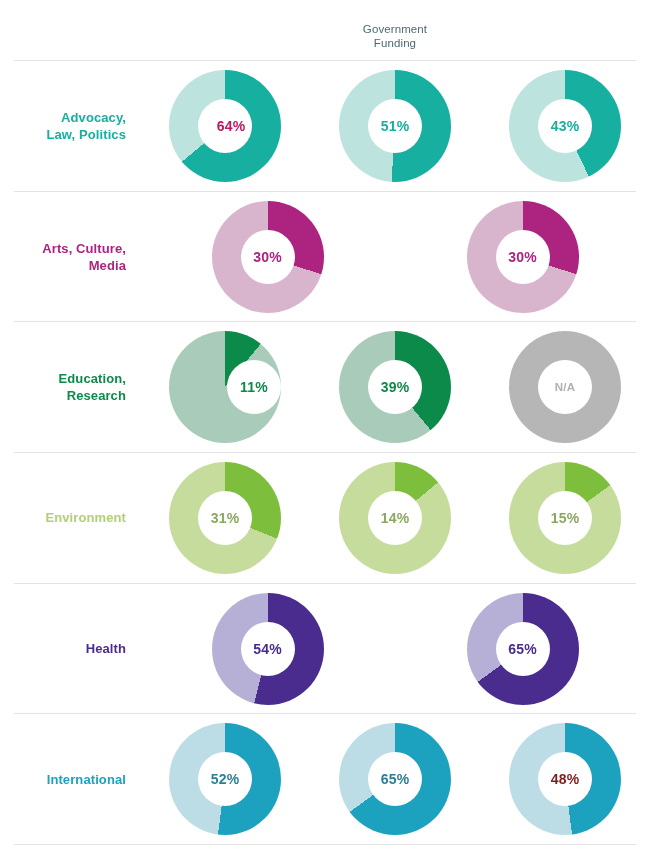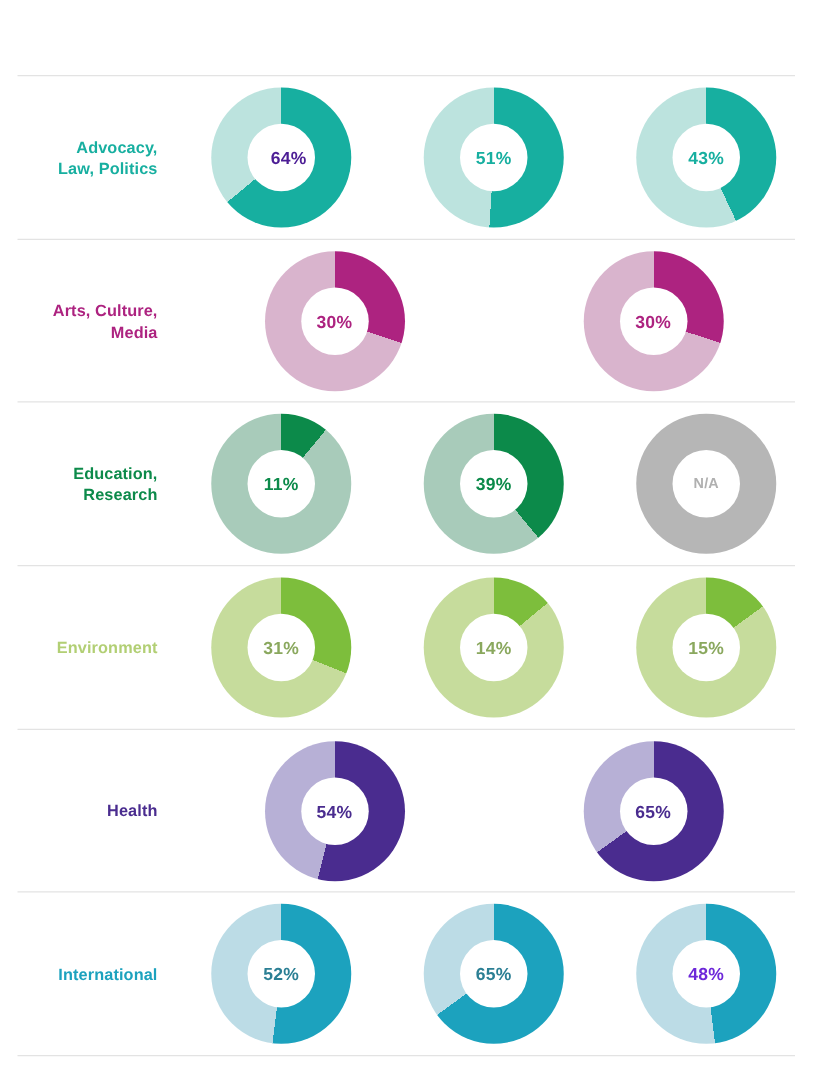--- a/index.html
+++ b/index.html
@@ -121,31 +121,32 @@
     flex: 0 0 10px;
   }
 </style>
 </head>
 <body>
 
 <div class="sheet">
 
   <div class="header-row">
     <div class="header-spacer"></div>
+    <div class="header-cell" style="color: rgb(74, 107, 114);">Government<br>Funding</div>
   </div>
 
   <div class="divider"></div>
 
   <div id="rows-container" style="display:flex;flex-direction:column;flex:1 1 auto;min-height:0;">
       <div class="data-row">
         <div class="row-label" style="color: rgb(23, 175, 160);">Advocacy,<br>Law, Politics</div>
         <div class="cell">
           <div class="donut" style="background: conic-gradient(rgb(23, 175, 160) 0deg, rgb(23, 175, 160) 230.4deg, rgb(188, 227, 222) 230.4deg, rgb(188, 227, 222) 360deg);">
             <div class="donut-hole" style="background: rgb(255, 255, 255);">
-              <span class="donut-value" style="color: #4c1d95; margin-left: 12px;">64%</span>
+              <span class="donut-value" style="color: #be185d; margin-left: 12px;">64%</span>
             </div>
           </div>
         </div>
         <div class="cell">
           <div class="donut" style="background: conic-gradient(rgb(23, 175, 160) 0deg, rgb(23, 175, 160) 183.6deg, rgb(188, 227, 222) 183.6deg, rgb(188, 227, 222) 360deg);">
             <div class="donut-hole" style="background: rgb(255, 255, 255);">
               <span class="donut-value" style="color: rgb(23, 175, 160);">51%</span>
             </div>
           </div>
         </div>
@@ -172,21 +173,21 @@
             <div class="donut-hole" style="background: rgb(255, 255, 255);">
               <span class="donut-value" style="color: rgb(173, 35, 128);">30%</span>
             </div>
           </div>
         </div>
       </div>
       <div class="divider" style="background: rgb(227, 227, 227);"></div>
       <div class="data-row">
         <div class="row-label" style="color: rgb(12, 138, 74);">Education,<br>Research</div>
         <div class="cell">
-          <div class="donut" style="background: conic-gradient(rgb(12, 138, 74) 0deg, rgb(12, 138, 74) 39.6deg, rgb(168, 203, 186) 39.6deg, rgb(168, 203, 186) 360deg);">
+          <div class="donut" style="background: conic-gradient(rgb(12, 138, 74) 0deg, rgb(12, 138, 74) 39.6deg, rgb(168, 203, 186) 39.6deg, rgb(168, 203, 186) 360deg); justify-content: flex-end;">
             <div class="donut-hole" style="background: rgb(255, 255, 255);">
               <span class="donut-value" style="color: rgb(12, 138, 74);">11%</span>
             </div>
           </div>
         </div>
         <div class="cell">
           <div class="donut" style="background: conic-gradient(rgb(12, 138, 74) 0deg, rgb(12, 138, 74) 140.4deg, rgb(168, 203, 186) 140.4deg, rgb(168, 203, 186) 360deg);">
             <div class="donut-hole" style="background: rgb(255, 255, 255);">
               <span class="donut-value" style="color: rgb(12, 138, 74);">39%</span>
             </div>
@@ -256,21 +257,21 @@
         <div class="cell">
           <div class="donut" style="background: conic-gradient(rgb(28, 162, 190) 0deg, rgb(28, 162, 190) 234deg, rgb(188, 220, 230) 234deg, rgb(188, 220, 230) 360deg);">
             <div class="donut-hole" style="background: rgb(255, 255, 255);">
               <span class="donut-value" style="color: rgb(43, 127, 148);">65%</span>
             </div>
           </div>
         </div>
         <div class="cell">
           <div class="donut" style="background: conic-gradient(rgb(28, 162, 190) 0deg, rgb(28, 162, 190) 172.8deg, rgb(188, 220, 230) 172.8deg, rgb(188, 220, 230) 360deg);">
             <div class="donut-hole" style="background: rgb(255, 255, 255);">
-              <span class="donut-value" style="color: #6d28d9;">48%</span>
+              <span class="donut-value" style="color: #7f1d1d;">48%</span>
             </div>
           </div>
         </div>
       </div>
       <div class="divider" style="background: rgb(227, 227, 227);"></div>
     </div>
 
   <div class="bottom-pad"></div>
 </div>
 

